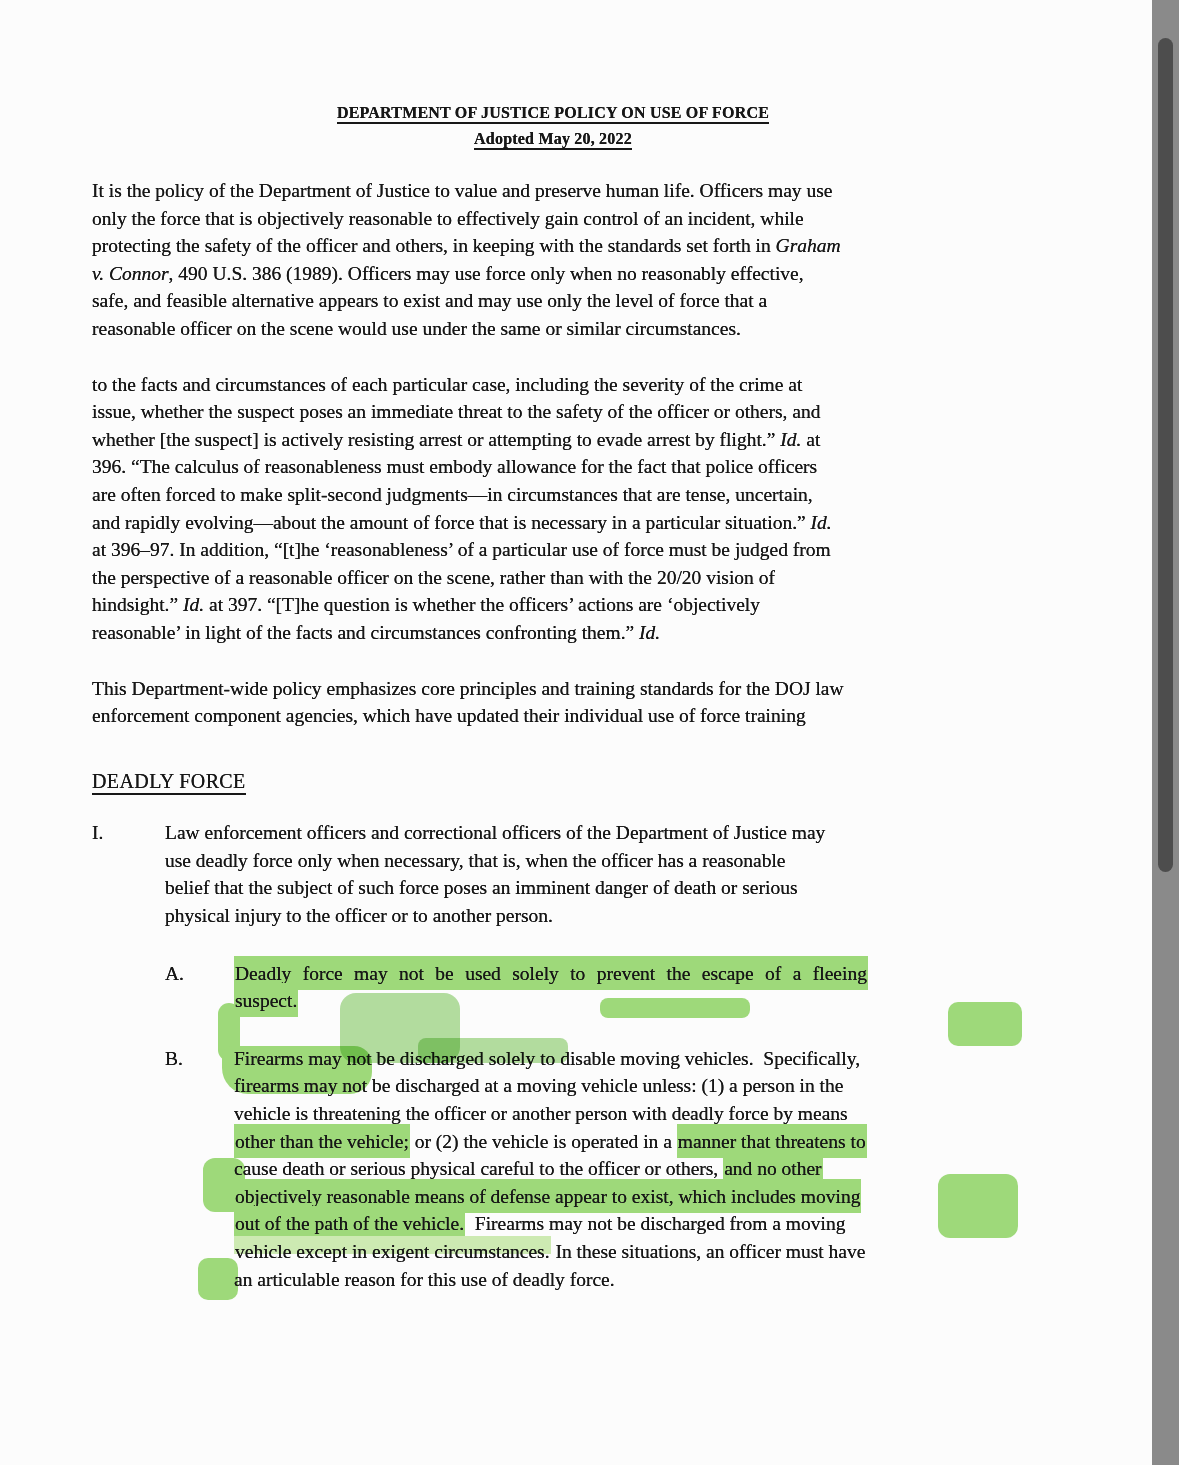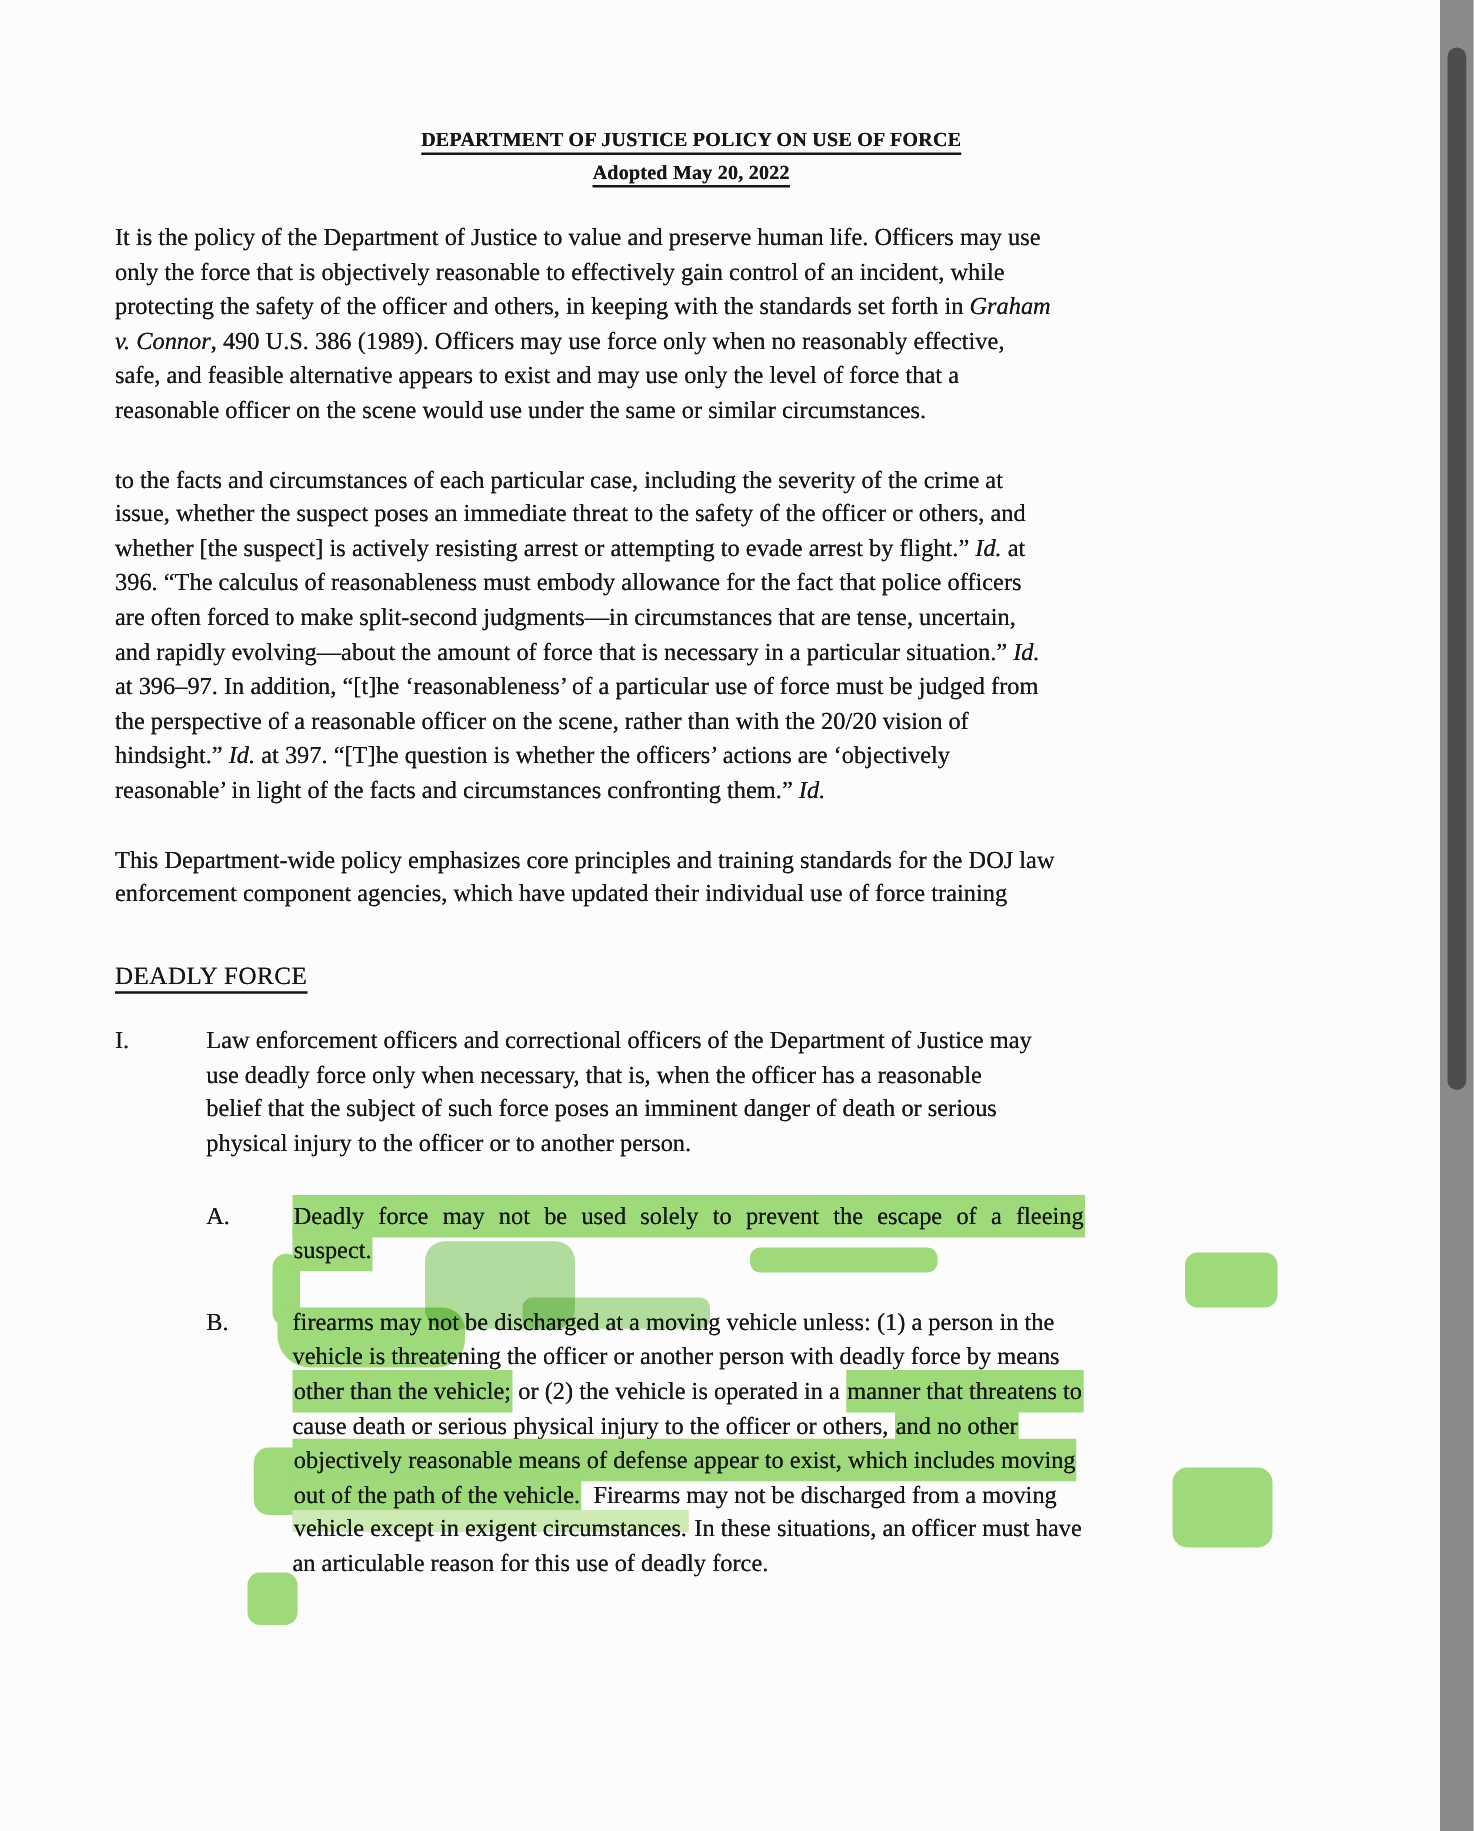--- a/index.html
+++ b/index.html
@@ -125,24 +125,25 @@
     <span class="item-label">A.</span>
     <div class="item-body">
         <div class="tline ws"><span class="hl">Deadly force may not be used solely to prevent the escape of a fleeing</span></div>
         <div class="tline"><span class="hl">suspect.</span></div>
       </div>
   </div>
 
   <div class="item lvl2">
     <span class="item-label">B.</span>
     <div class="item-body">
+        <div class="tline"><span>Firearms may not be discharged solely to disable moving vehicles.&nbsp; Specifically,</span></div>
         <div class="tline"><span>firearms may not be discharged at a moving vehicle unless: (1) a person in the</span></div>
         <div class="tline"><span>vehicle is threatening the officer or another person with deadly force by means</span></div>
         <div class="tline"><span class="hl">other than the vehicle;</span><span> or (2) the vehicle is operated in a </span><span class="hl">manner that threatens to</span></div>
-        <div class="tline"><span>cause death or serious physical injury to the officer or others, </span><span class="hl">and no other</span></div>
+        <div class="tline"><span>cause death or serious physical careful to the officer or others, </span><span class="hl">and no other</span></div>
         <div class="tline"><span class="hl">objectively reasonable means of defense appear to exist, which includes moving</span></div>
         <div class="tline"><span class="hl">out of the path of the vehicle.</span><span>&nbsp; Firearms may not be discharged from a moving</span></div>
         <div class="tline"><span class="hl2">vehicle except in exigent circumstances.</span><span> In these situations, an officer must have</span></div>
         <div class="tline"><span>an articulable reason for this use of deadly force.</span></div>
       </div>
   </div>
 
 </div>
 
 <div class="blob dark blob-a-dark1"></div>

